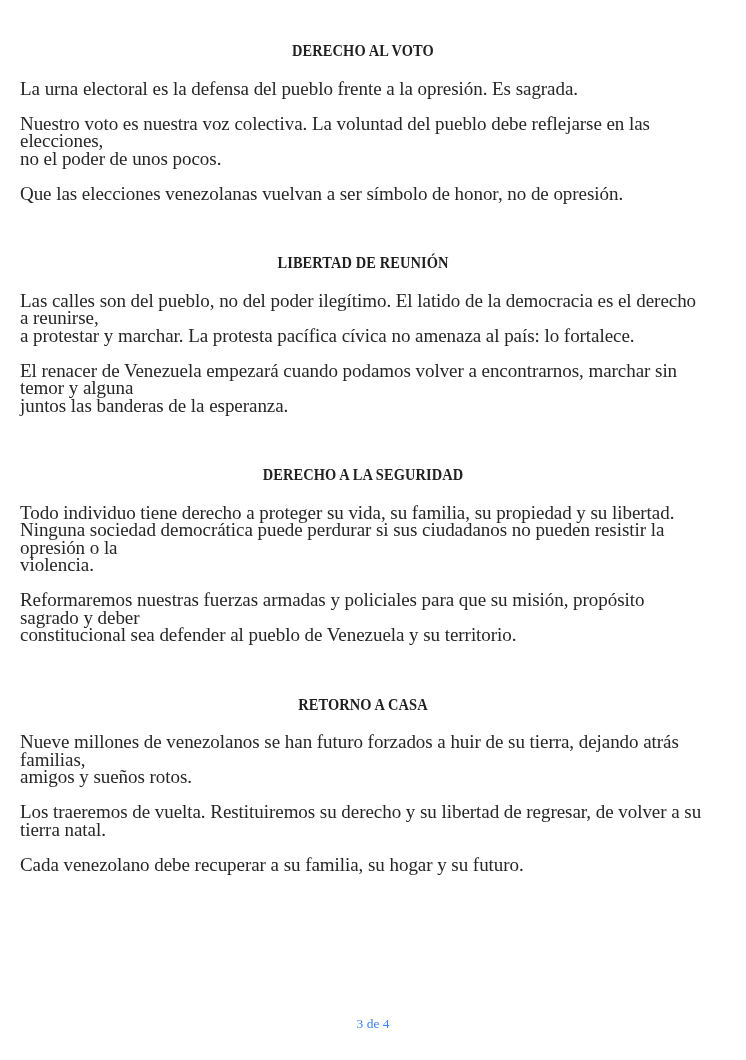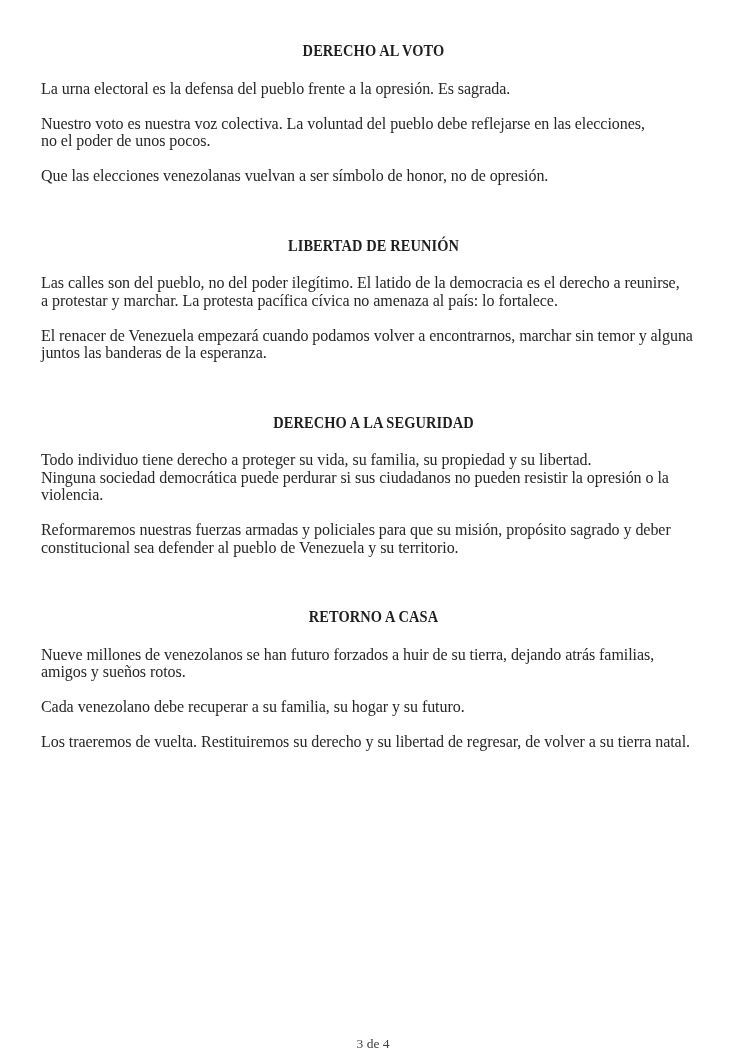--- a/index.html
+++ b/index.html
@@ -12,21 +12,21 @@
     width: 746px;
     height: 1060px;
     overflow: hidden;
   }
   .page {
     position: relative;
     box-sizing: border-box;
     width: 746px;
     height: 956px;
     background: #ffffff;
-    padding: 40px 40px 0 41px;
+    padding: 40px 40px 0 20px;
     font-family: "Liberation Serif", "DejaVu Serif", serif;
     color: #262626;
   }
   .doc-section {
     display: block;
   }
   .section-heading {
     font-size: 17px;
     line-height: 22px;
     font-weight: bold;
@@ -34,36 +34,35 @@
     margin: 50px 0 0 0;
     transform: scaleX(0.85);
     transform-origin: 50% 50%;
     letter-spacing: 0.1px;
     color: #1f1f1f;
   }
   .doc-section:first-of-type .section-heading {
     margin-top: 0;
   }
   .paragraph {
-    font-size: 16px;
+    font-size: 19px;
     line-height: 17.5px;
     margin: 17.5px 0;
     white-space: pre-line;
     letter-spacing: -0.05px;
   }
   .page-footer {
     position: absolute;
     left: 0;
     top: 1016px;
     width: 100%;
     text-align: center;
     font-size: 13.5px;
     line-height: 16px;
-    color: #404040;
-    margin-top: 20px;
+    color: #3b82f6;
   }
 </style>
 </head>
 <body>
 
 <div class="page">
 
   <section class="doc-section">
     <h2 class="section-heading">DERECHO AL VOTO</h2>
     <p class="paragraph">La urna electoral es la defensa del pueblo frente a la opresión. Es sagrada.</p>
@@ -86,21 +85,21 @@
 Ninguna sociedad democrática puede perdurar si sus ciudadanos no pueden resistir la opresión o la
 violencia.</p>
     <p class="paragraph">Reformaremos nuestras fuerzas armadas y policiales para que su misión, propósito sagrado y deber
 constitucional sea defender al pueblo de Venezuela y su territorio.</p>
   </section>
 
   <section class="doc-section">
     <h2 class="section-heading">RETORNO A CASA</h2>
     <p class="paragraph">Nueve millones de venezolanos se han futuro forzados a huir de su tierra, dejando atrás familias,
 amigos y sueños rotos.</p>
+    <p class="paragraph">Los traeremos de vuelta. Restituiremos su derecho y su libertad de regresar, de volver a su tierra natal.</p>
     <p class="paragraph">Cada venezolano debe recuperar a su familia, su hogar y su futuro.</p>
-    <p class="paragraph">Los traeremos de vuelta. Restituiremos su derecho y su libertad de regresar, de volver a su tierra natal.</p>
   </section>
 
   <div class="page-footer">
     <span>3 de 4</span>
   </div>
 
 </div>
 
 </body></html>

